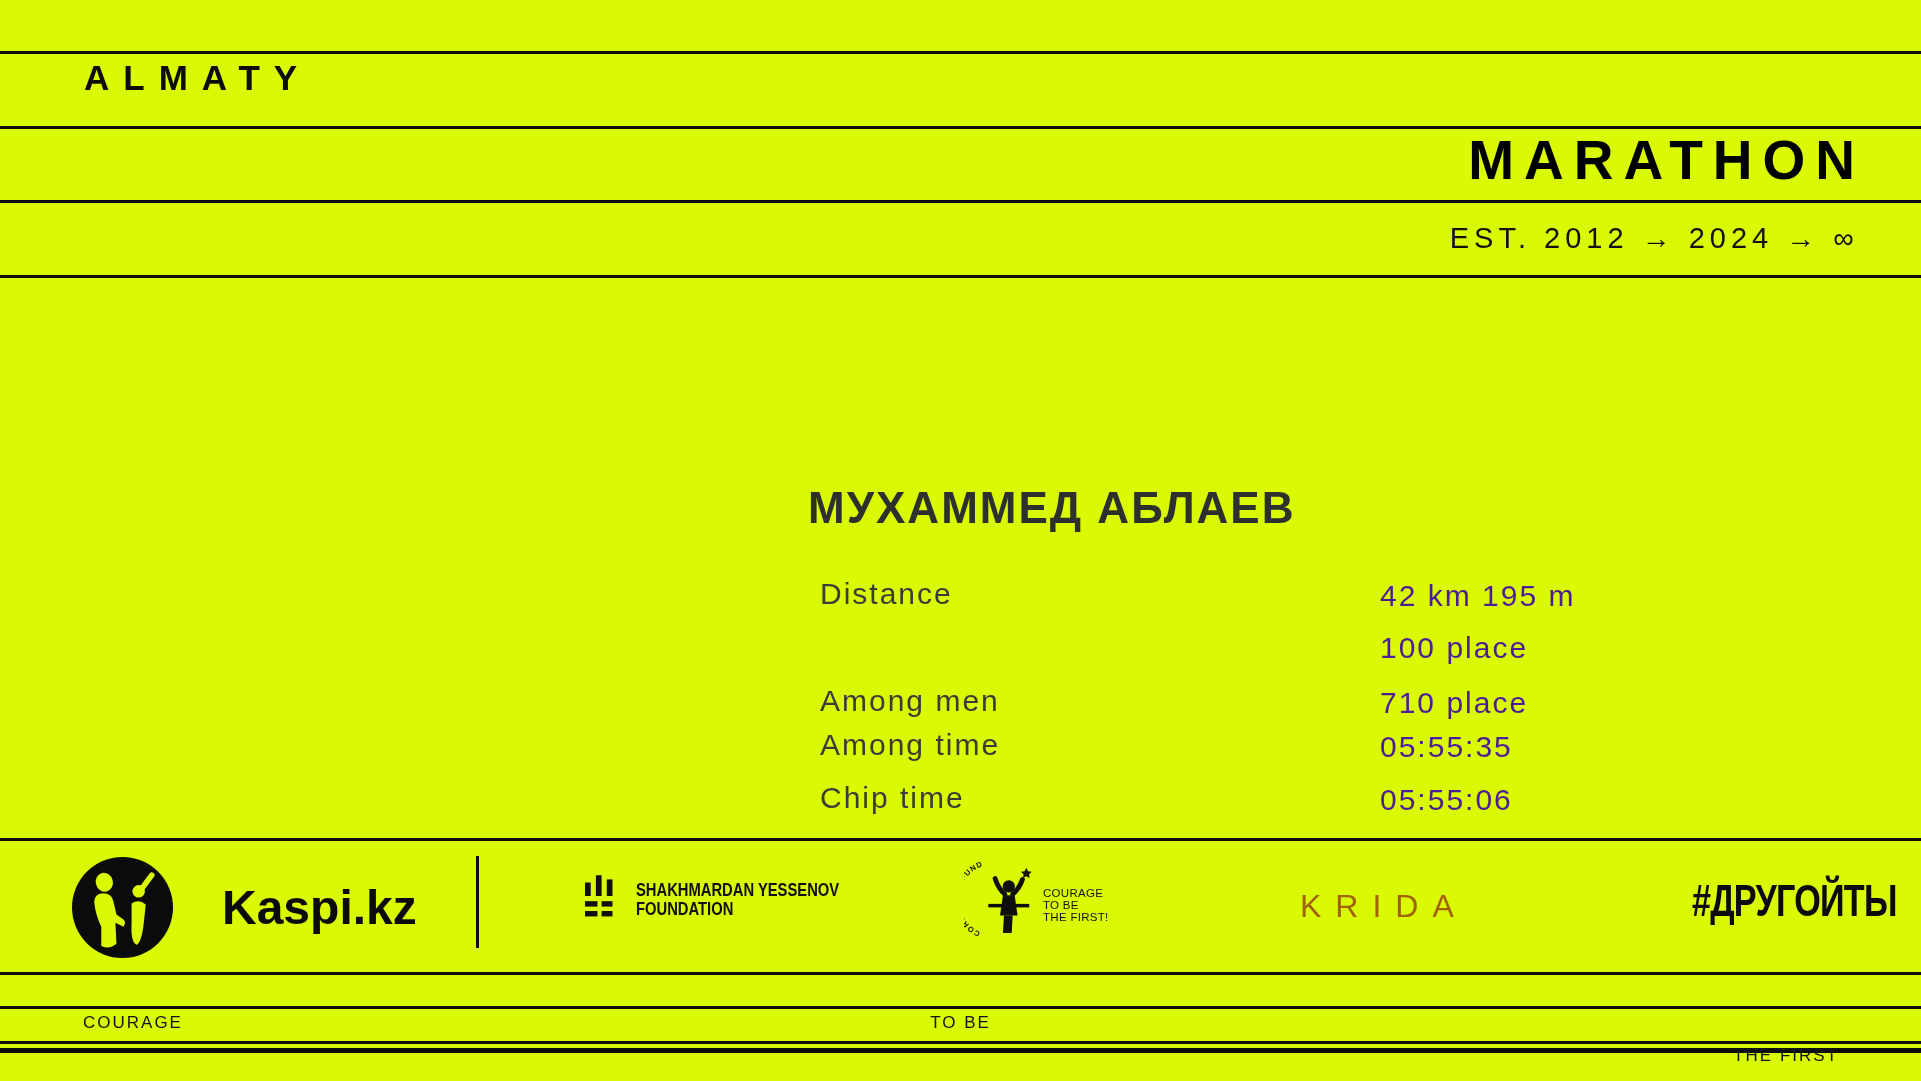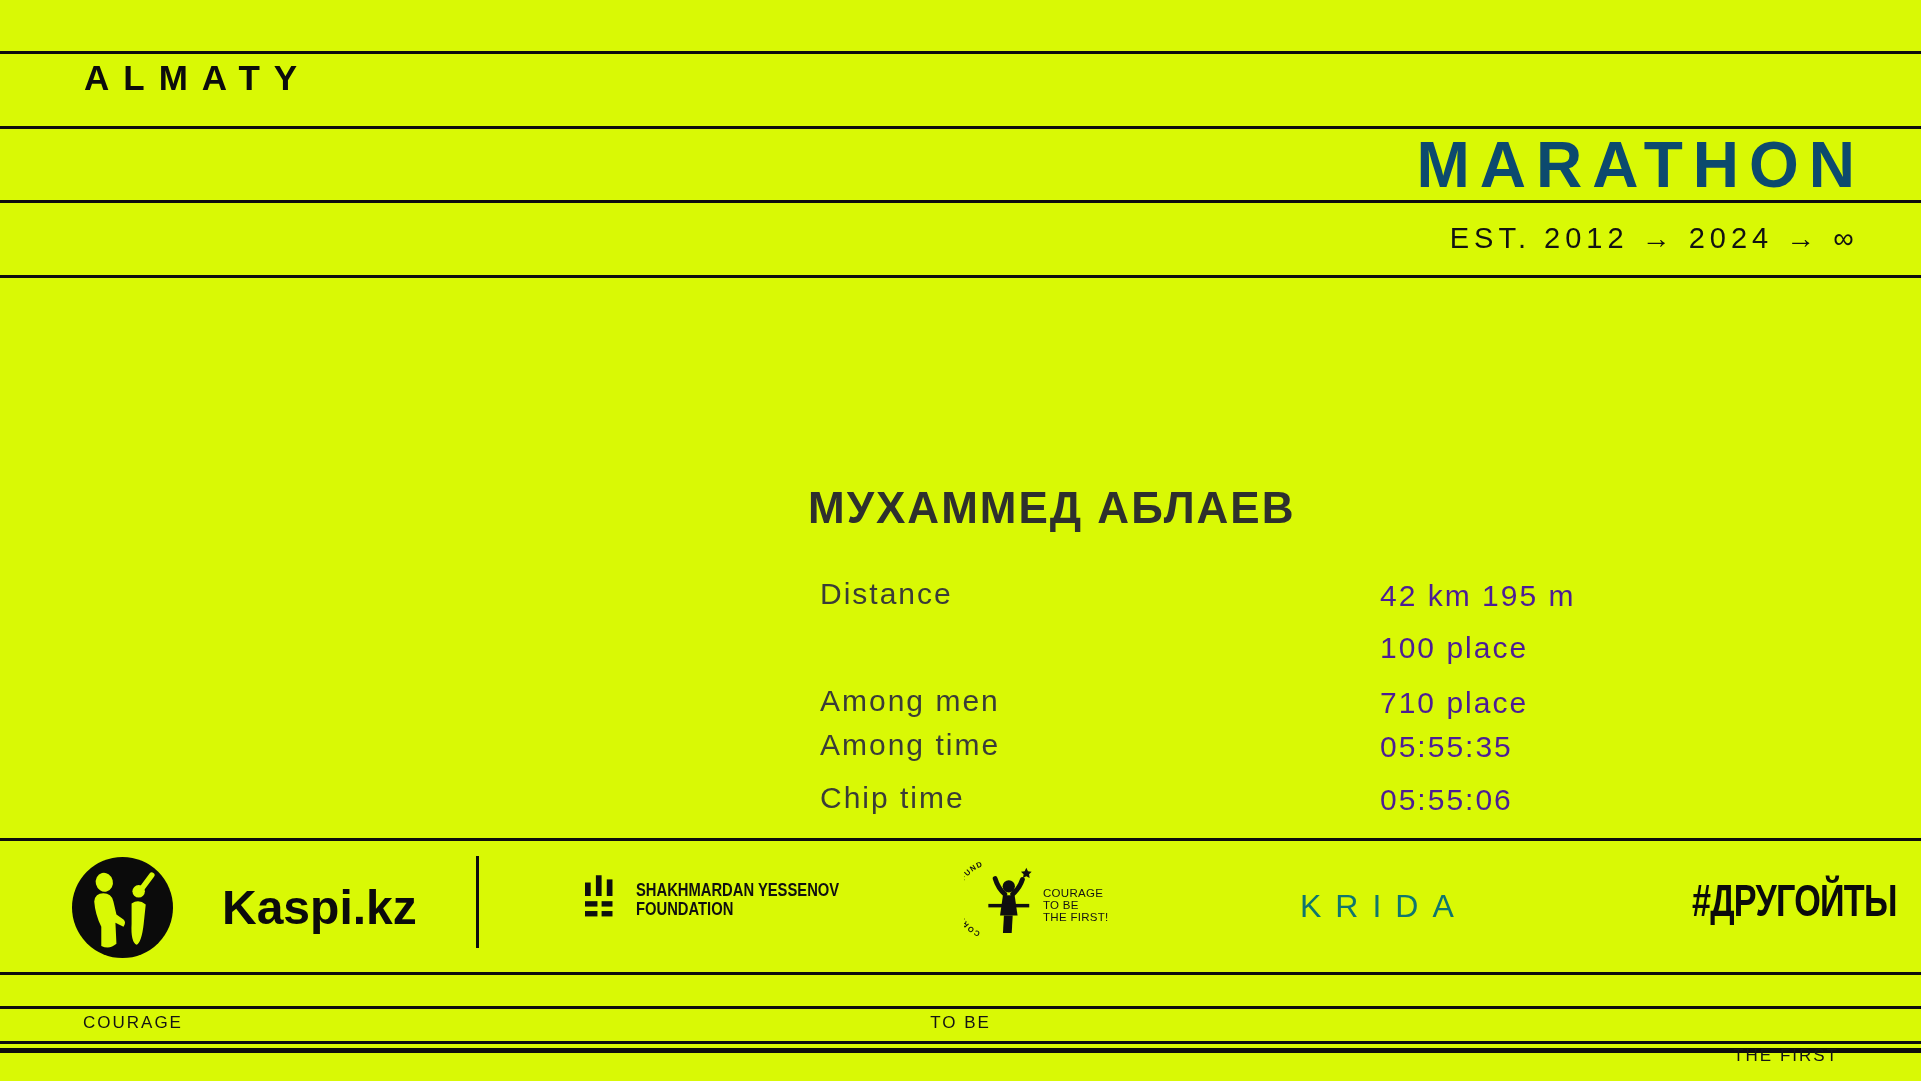--- a/index.html
+++ b/index.html
@@ -13,22 +13,22 @@
   .hline{position:absolute;left:0;width:100%;background:#0d0d0d;}
   .vline{position:absolute;background:#0d0d0d;}
 
   .almaty{
     position:absolute;left:84px;top:60px;
     font-size:35px;font-weight:bold;letter-spacing:14px;line-height:1;
     color:#0c0c0c;white-space:nowrap;
   }
   .marathon{
     position:absolute;right:56px;top:133px;
-    font-size:64px;font-weight:bold;letter-spacing:10px;line-height:1;
-    color:#0c4a6e;white-space:nowrap;margin-left:15px;
+    font-size:55px;font-weight:bold;letter-spacing:10px;line-height:1;
+    color:#000000;white-space:nowrap;margin-left:15px;
   }
   .est{
     position:absolute;right:62px;top:223px;
     font-size:29px;font-weight:normal;letter-spacing:5px;line-height:1.1;
     color:#121212;white-space:nowrap;
   }
   .cert-title{
     position:absolute;right:83px;top:313px;
     font-size:106px;font-weight:normal;letter-spacing:1px;line-height:1;
     color:#0b0b0b;white-space:nowrap;
@@ -65,21 +65,21 @@
   }
   .cf-icon{position:absolute;left:964px;top:860px;width:74px;height:80px;}
   .cf-text{
     position:absolute;left:1043px;top:887px;
     font-size:11.5px;font-weight:500;line-height:12px;letter-spacing:0.3px;
     color:#131313;white-space:nowrap;
   }
   .krida{
     position:absolute;left:1300px;top:890px;
     font-size:32px;font-weight:normal;letter-spacing:14px;line-height:1;
-    color:#0f766e;white-space:nowrap;
+    color:#a16207;white-space:nowrap;
   }
   .hashtag{
     position:absolute;left:1692px;top:878px;
     font-size:45px;font-weight:bold;letter-spacing:-1px;line-height:1;
     transform:scaleX(0.76);transform-origin:left top;
     color:#0b0b0b;white-space:nowrap;
   }
 
   
   .motto{

